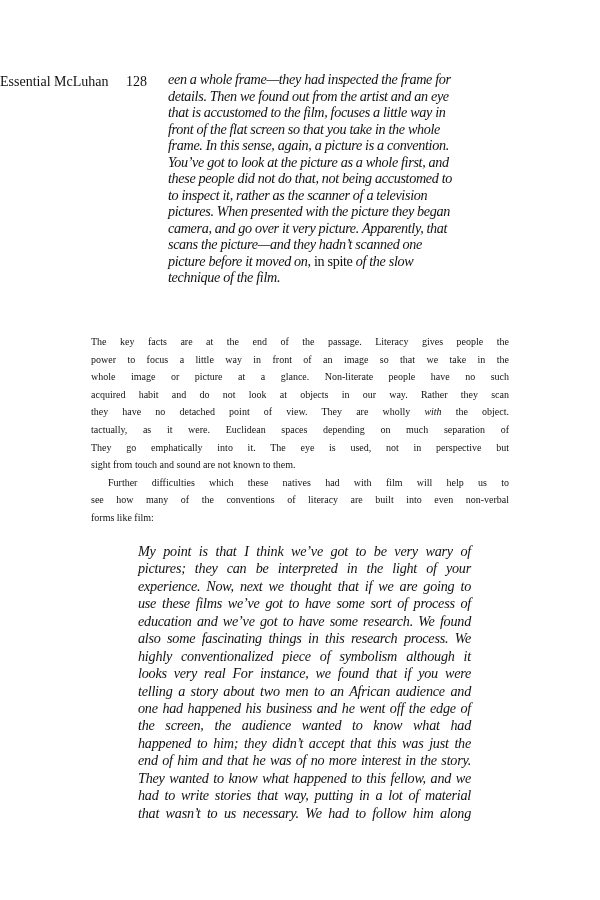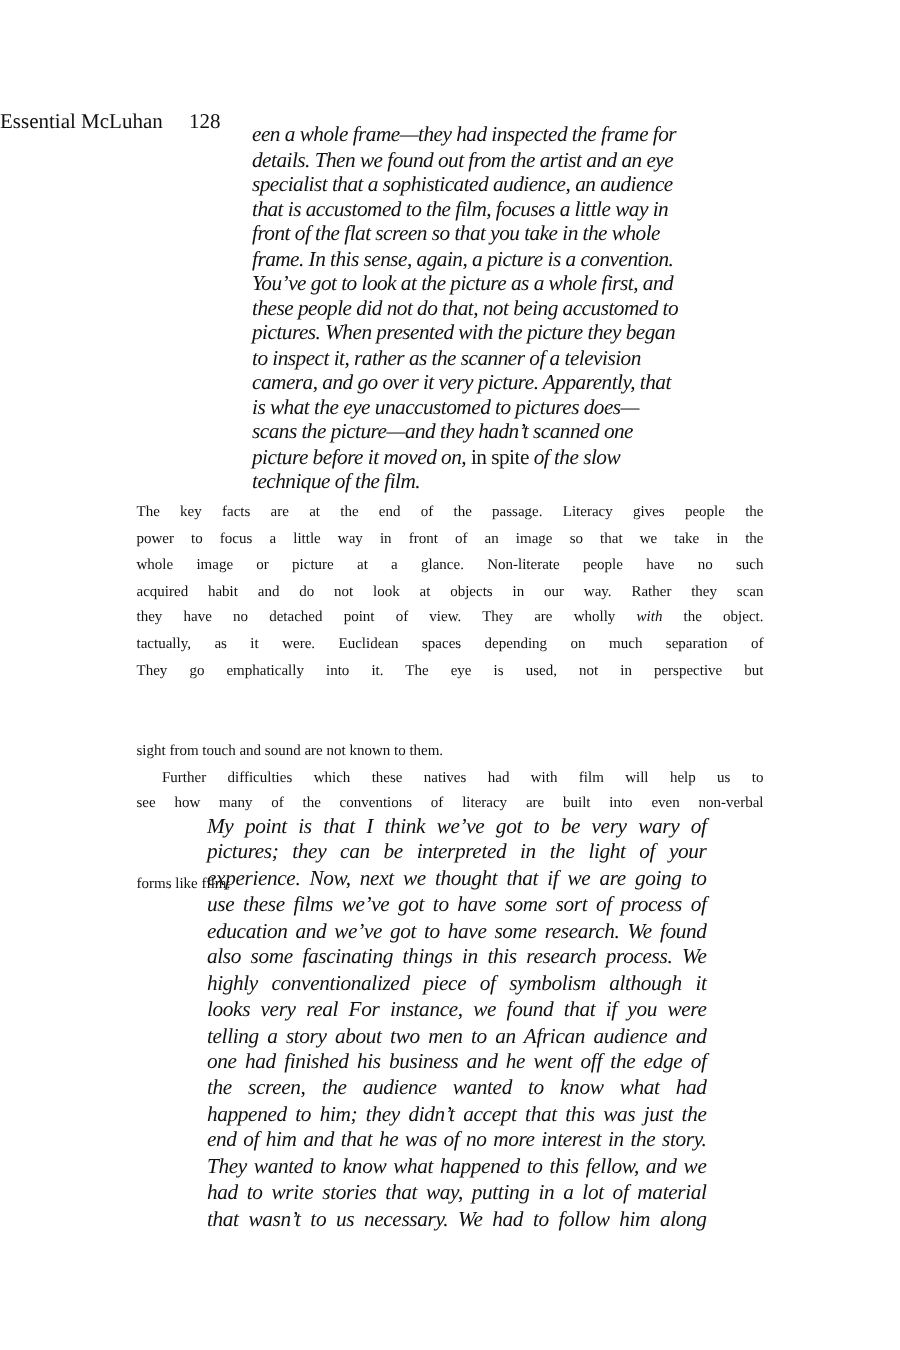--- a/index.html
+++ b/index.html
@@ -10,62 +10,60 @@
     }
     .header {
       position: absolute; top: 26px; left: 0; width: 600px;
       text-align: left; font-size: 14px; line-height: 16px; margin-top: 48px;
     }
     .header .title { margin-right: 14px; }
     .quote {
       position: absolute; font-style: italic; font-size: 14.2px;
     }
     .quote .line { display: block; white-space: nowrap; height: 16.5px; line-height: 16.5px; }
-    .q1 { top: 82px; left: 168px; width: 300px; }
+    .q1 { top: 71px; left: 168px; width: 300px; }
     .q1 .line { letter-spacing: -0.35px; }
     .q1 .upright { font-style: normal; }
     .body {
       position: absolute; top: 333px; left: 91px; width: 418px;
       font-size: 10px;
     }
     .body .line {
       display: block; height: 17.6px; line-height: 17.6px; white-space: nowrap;
       text-align: justify; text-align-last: justify;
     }
-    .body .line.last { text-align-last: left; margin-top: 36px; }
+    .body .line.last { text-align-last: left; }
     .body .line.indent { text-indent: 17px; }
     .body em { font-style: italic; }
     .q2 { top: 543px; left: 138px; width: 333px; }
     .q2 .line {
       height: 17.45px; line-height: 17.45px;
       text-align: justify; text-align-last: justify;
       letter-spacing: -0.25px;
     }
   </style>
 </head>
 <body>
 
 <div class="header">
   <span class="title">Essential McLuhan</span>
   <span>128</span>
 </div>
 
 <div class="quote q1">
   <span class="line">een a whole frame—they had inspected the frame for</span>
   <span class="line">details. Then we found out from the artist and an eye</span>
-  <span class="line">specialist that a sophisticated audience, an audience</span>
   <span class="line">that is accustomed to the film, focuses a little way in</span>
   <span class="line">front of the flat screen so that you take in the whole</span>
   <span class="line">frame. In this sense, again, a picture is a convention.</span>
   <span class="line">You’ve got to look at the picture as a whole first, and</span>
   <span class="line">these people did not do that, not being accustomed to</span>
+  <span class="line">to inspect it, rather as the scanner of a television</span>
   <span class="line">pictures. When presented with the picture they began</span>
-  <span class="line">to inspect it, rather as the scanner of a television</span>
   <span class="line">camera, and go over it very picture. Apparently, that</span>
-  <span class="line">is what the eye unaccustomed to pictures does—</span>
   <span class="line">scans the picture—and they hadn’t scanned one</span>
   <span class="line"><span>picture before it moved on,</span><span class="upright"> in spite </span><span>of the slow</span></span>
   <span class="line">technique of the film.</span>
 </div>
 
 <div class="body">
   <div>
     <span class="line">The key facts are at the end of the passage. Literacy gives people the</span>
     <span class="line">power to focus a little way in front of an image so that we take in the</span>
     <span class="line">whole image or picture at a glance. Non-literate people have no such</span>
@@ -85,20 +83,20 @@
 <div class="quote q2">
   <span class="line">My point is that I think we’ve got to be very wary of</span>
   <span class="line">pictures; they can be interpreted in the light of your</span>
   <span class="line">experience. Now, next we thought that if we are going to</span>
   <span class="line">use these films we’ve got to have some sort of process of</span>
   <span class="line">education and we’ve got to have some research. We found</span>
   <span class="line">also some fascinating things in this research process. We</span>
   <span class="line">highly conventionalized piece of symbolism although it</span>
   <span class="line">looks very real For instance, we found that if you were</span>
   <span class="line">telling a story about two men to an African audience and</span>
-  <span class="line">one had finished his business and he went off the edge of</span>
+  <span class="line">one had happened his business and he went off the edge of</span>
   <span class="line">the screen, the audience wanted to know what had</span>
   <span class="line">happened to him; they didn’t accept that this was just the</span>
   <span class="line">end of him and that he was of no more interest in the story.</span>
   <span class="line">They wanted to know what happened to this fellow, and we</span>
   <span class="line">had to write stories that way, putting in a lot of material</span>
   <span class="line">that wasn’t to us necessary. We had to follow him along</span>
 </div>
 
 </body></html>

